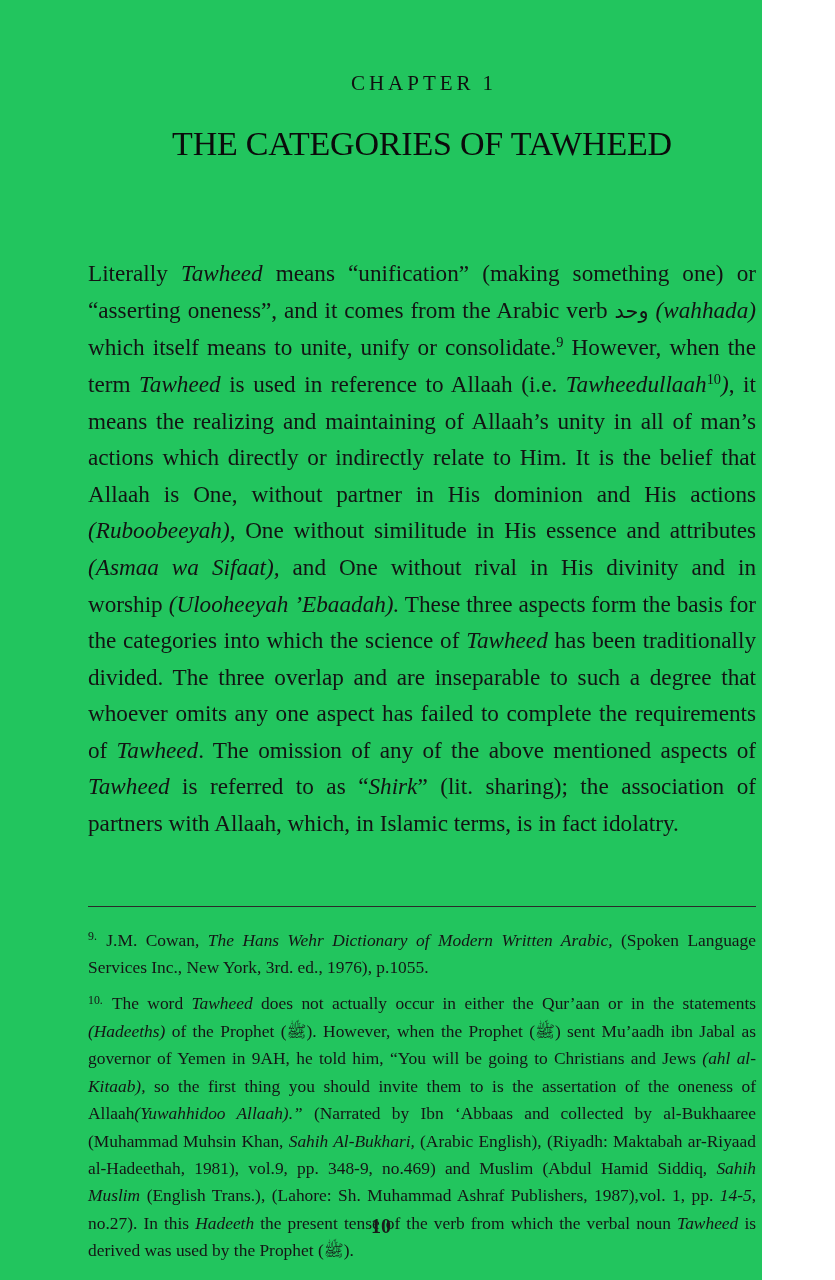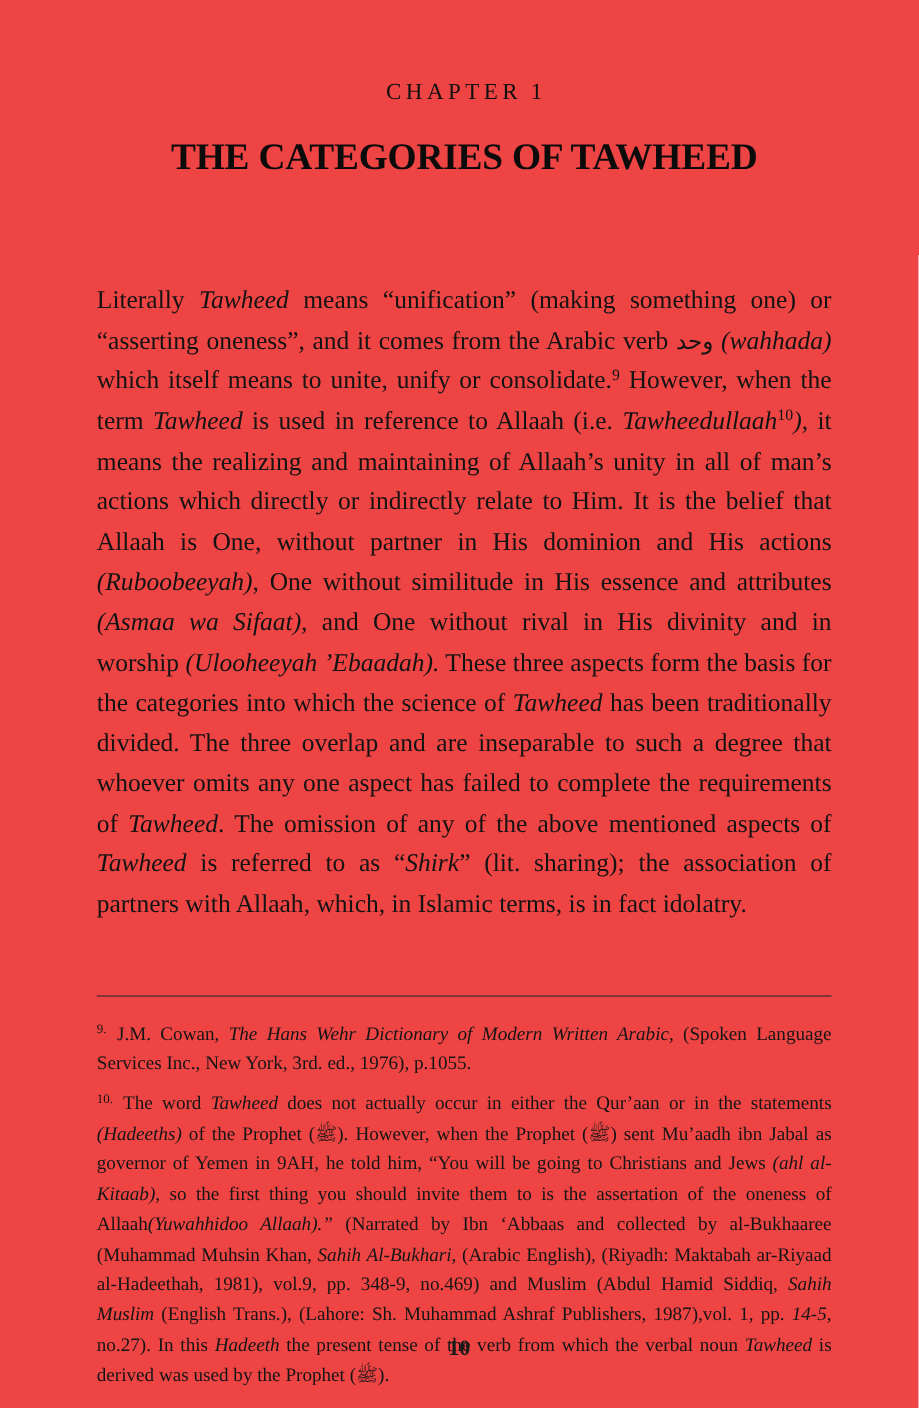--- a/index.html
+++ b/index.html
@@ -6,23 +6,23 @@
     margin: 0;
     padding: 0;
     background: #ffffff;
   }
   body {
     font-family: "Liberation Serif", "DejaVu Serif", serif;
     color: #141414;
   }
   .page {
     position: relative;
-    width: 835px;
+    width: 762px;
     height: 1280px;
-    background: #ef4444;
+    background: #22c55e;
     overflow: hidden;
     box-sizing: border-box;
   }
   .content {
     position: absolute;
     left: 88px;
     top: 0;
     width: 668px;
   }
 
@@ -37,21 +37,21 @@
     line-height: 1.1;
   }
   .chapter-label .num {
     letter-spacing: 0;
     margin-left: 8px;
   }
   .chapter-title {
     margin-top: 30px;
     text-align: center;
     font-size: 34px;
-    font-weight: 700;
+    font-weight: 400;
     letter-spacing: -0.2px;
     color: #0b0b0b;
     line-height: 1.12;
     white-space: nowrap;
   }
 
   
   .body-block {
     margin-top: 92px;
     font-size: 23.2px;

